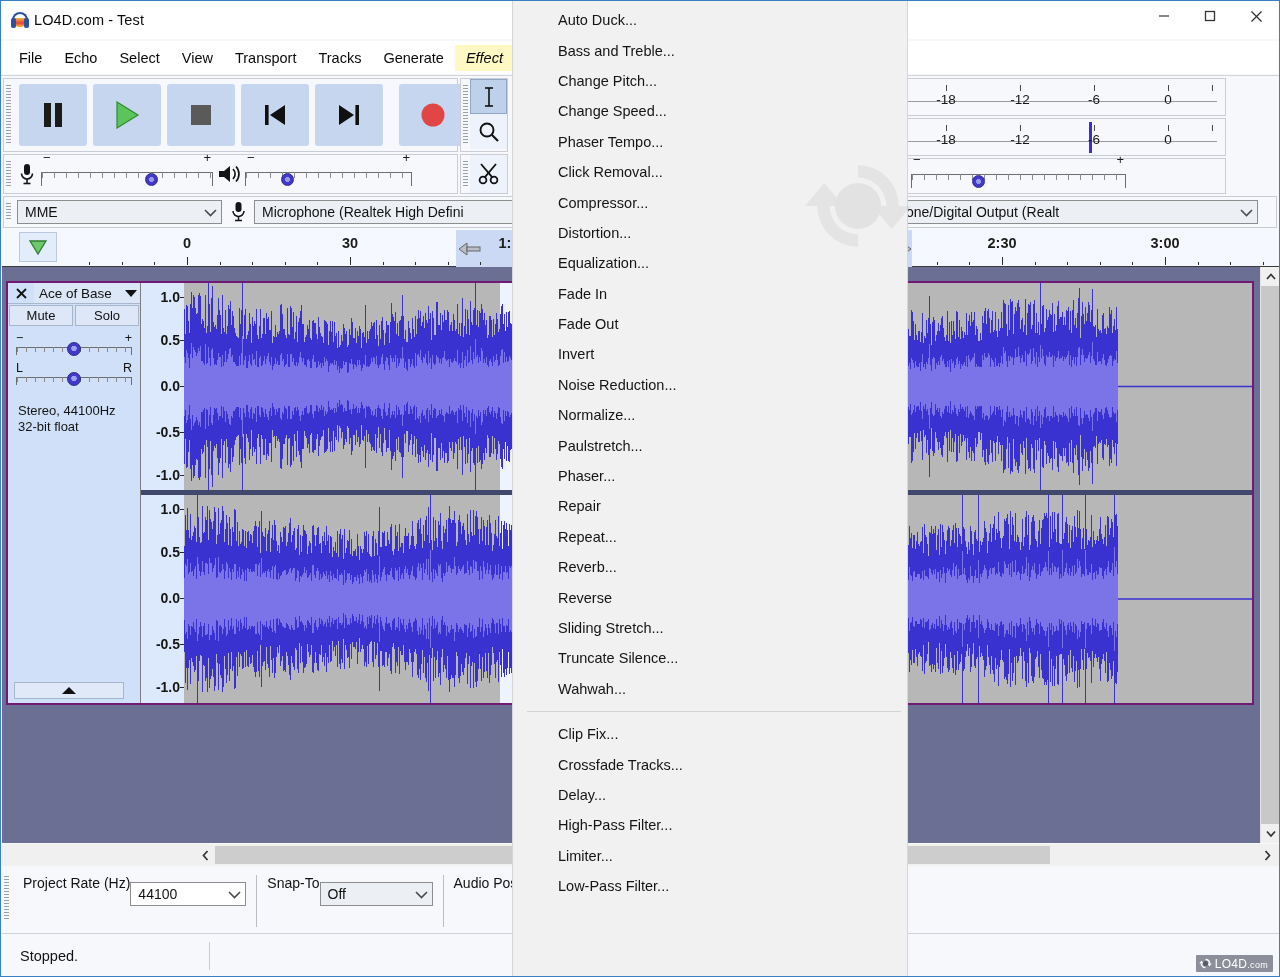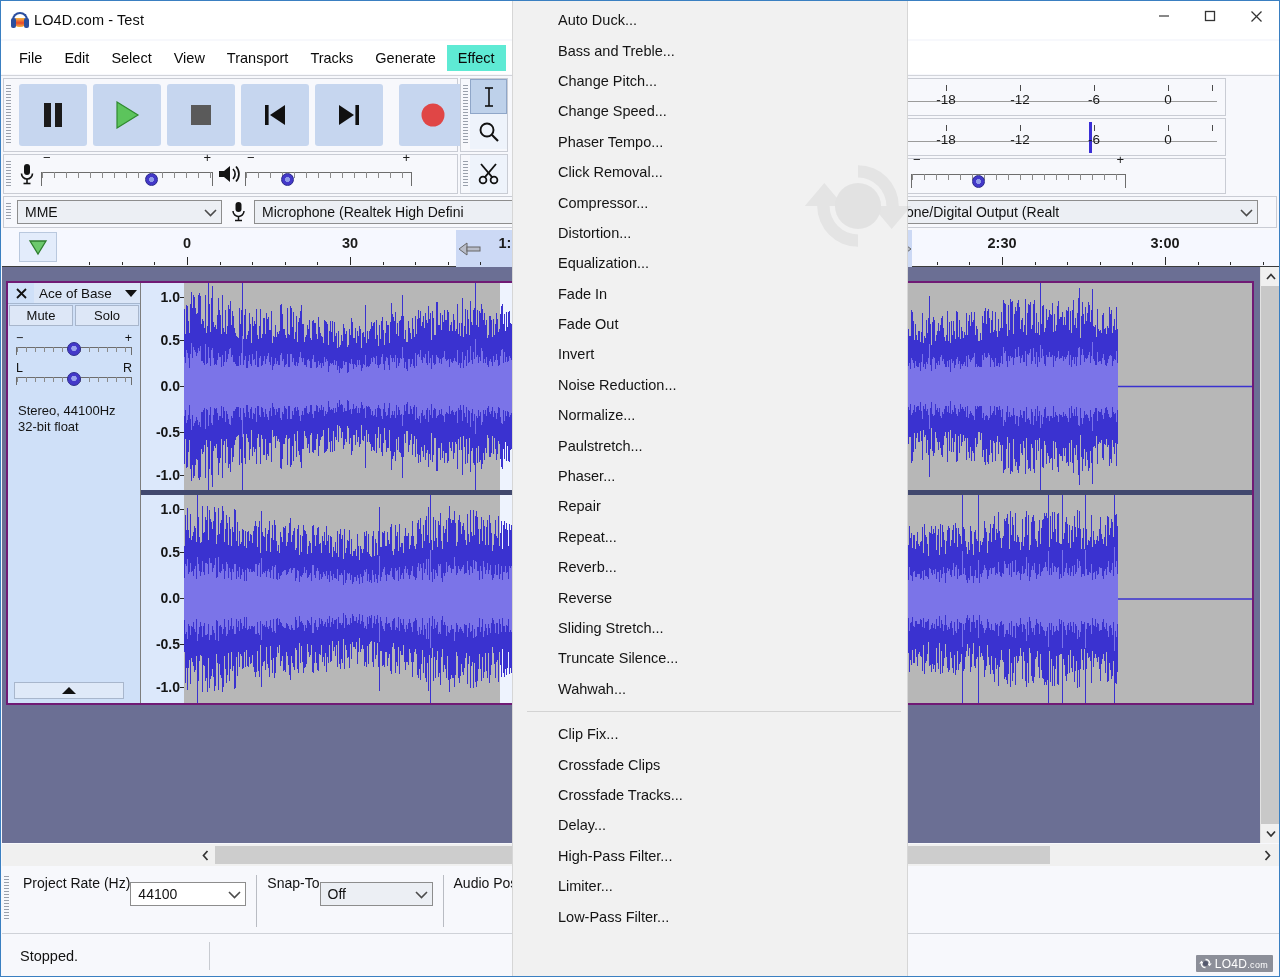--- a/index.html
+++ b/index.html
@@ -58,21 +58,21 @@
   
   .menubar {
     position: absolute; left: 0; top: 40px; width: 1278px; height: 33px;
     background: #ffffff; display: flex; align-items: center;
     padding-left: 7px;
   }
   .menu-item {
     font-size: 14.5px; color: #0a0a0a; padding: 5px 11px; cursor: default;
     white-space: nowrap;
   }
-  .menu-item.active { background: #5eead4; }
+  .menu-item.active { background: #fef9c3; font-style: italic; }
 
   
   .toolbar-dock {
     position: absolute; left: 0; top: 74px; width: 1278px; height: 154px;
     background: #f7f8fc;
     border-top: 1px solid #d2d4da;
   }
   .grip {
     width: 9px; height: 100%;
     background-image: repeating-linear-gradient(180deg,#9aa0ab 0px,#9aa0ab 1px,transparent 1px,transparent 3px);
@@ -382,21 +382,21 @@
         <svg width="13" height="13">
             <line x1="1.5" y1="1.5" x2="11.5" y2="11.5" stroke="#333" stroke-width="1.3"></line>
             <line x1="11.5" y1="1.5" x2="1.5" y2="11.5" stroke="#333" stroke-width="1.3"></line>
           </svg>
       </div>
     </div>
   </div>
 
   <div class="menubar">
     <div class="menu-item">File</div>
-    <div class="menu-item">Edit</div>
+    <div class="menu-item">Echo</div>
     <div class="menu-item">Select</div>
     <div class="menu-item">View</div>
     <div class="menu-item">Transport</div>
     <div class="menu-item">Tracks</div>
     <div class="menu-item">Generate</div>
     <div class="menu-item active">Effect</div>
   </div>
 
   <div class="toolbar-dock">
 
@@ -911,21 +911,20 @@
         <div class="em-item">Phaser...</div>
         <div class="em-item">Repair</div>
         <div class="em-item">Repeat...</div>
         <div class="em-item">Reverb...</div>
         <div class="em-item">Reverse</div>
         <div class="em-item">Sliding Stretch...</div>
         <div class="em-item">Truncate Silence...</div>
         <div class="em-item">Wahwah...</div>
         <div class="em-sep"></div>
         <div class="em-item">Clip Fix...</div>
-        <div class="em-item">Crossfade Clips</div>
         <div class="em-item">Crossfade Tracks...</div>
         <div class="em-item">Delay...</div>
         <div class="em-item">High-Pass Filter...</div>
         <div class="em-item">Limiter...</div>
         <div class="em-item">Low-Pass Filter...</div>
       </div>
   </div>
 
 </div>
 

